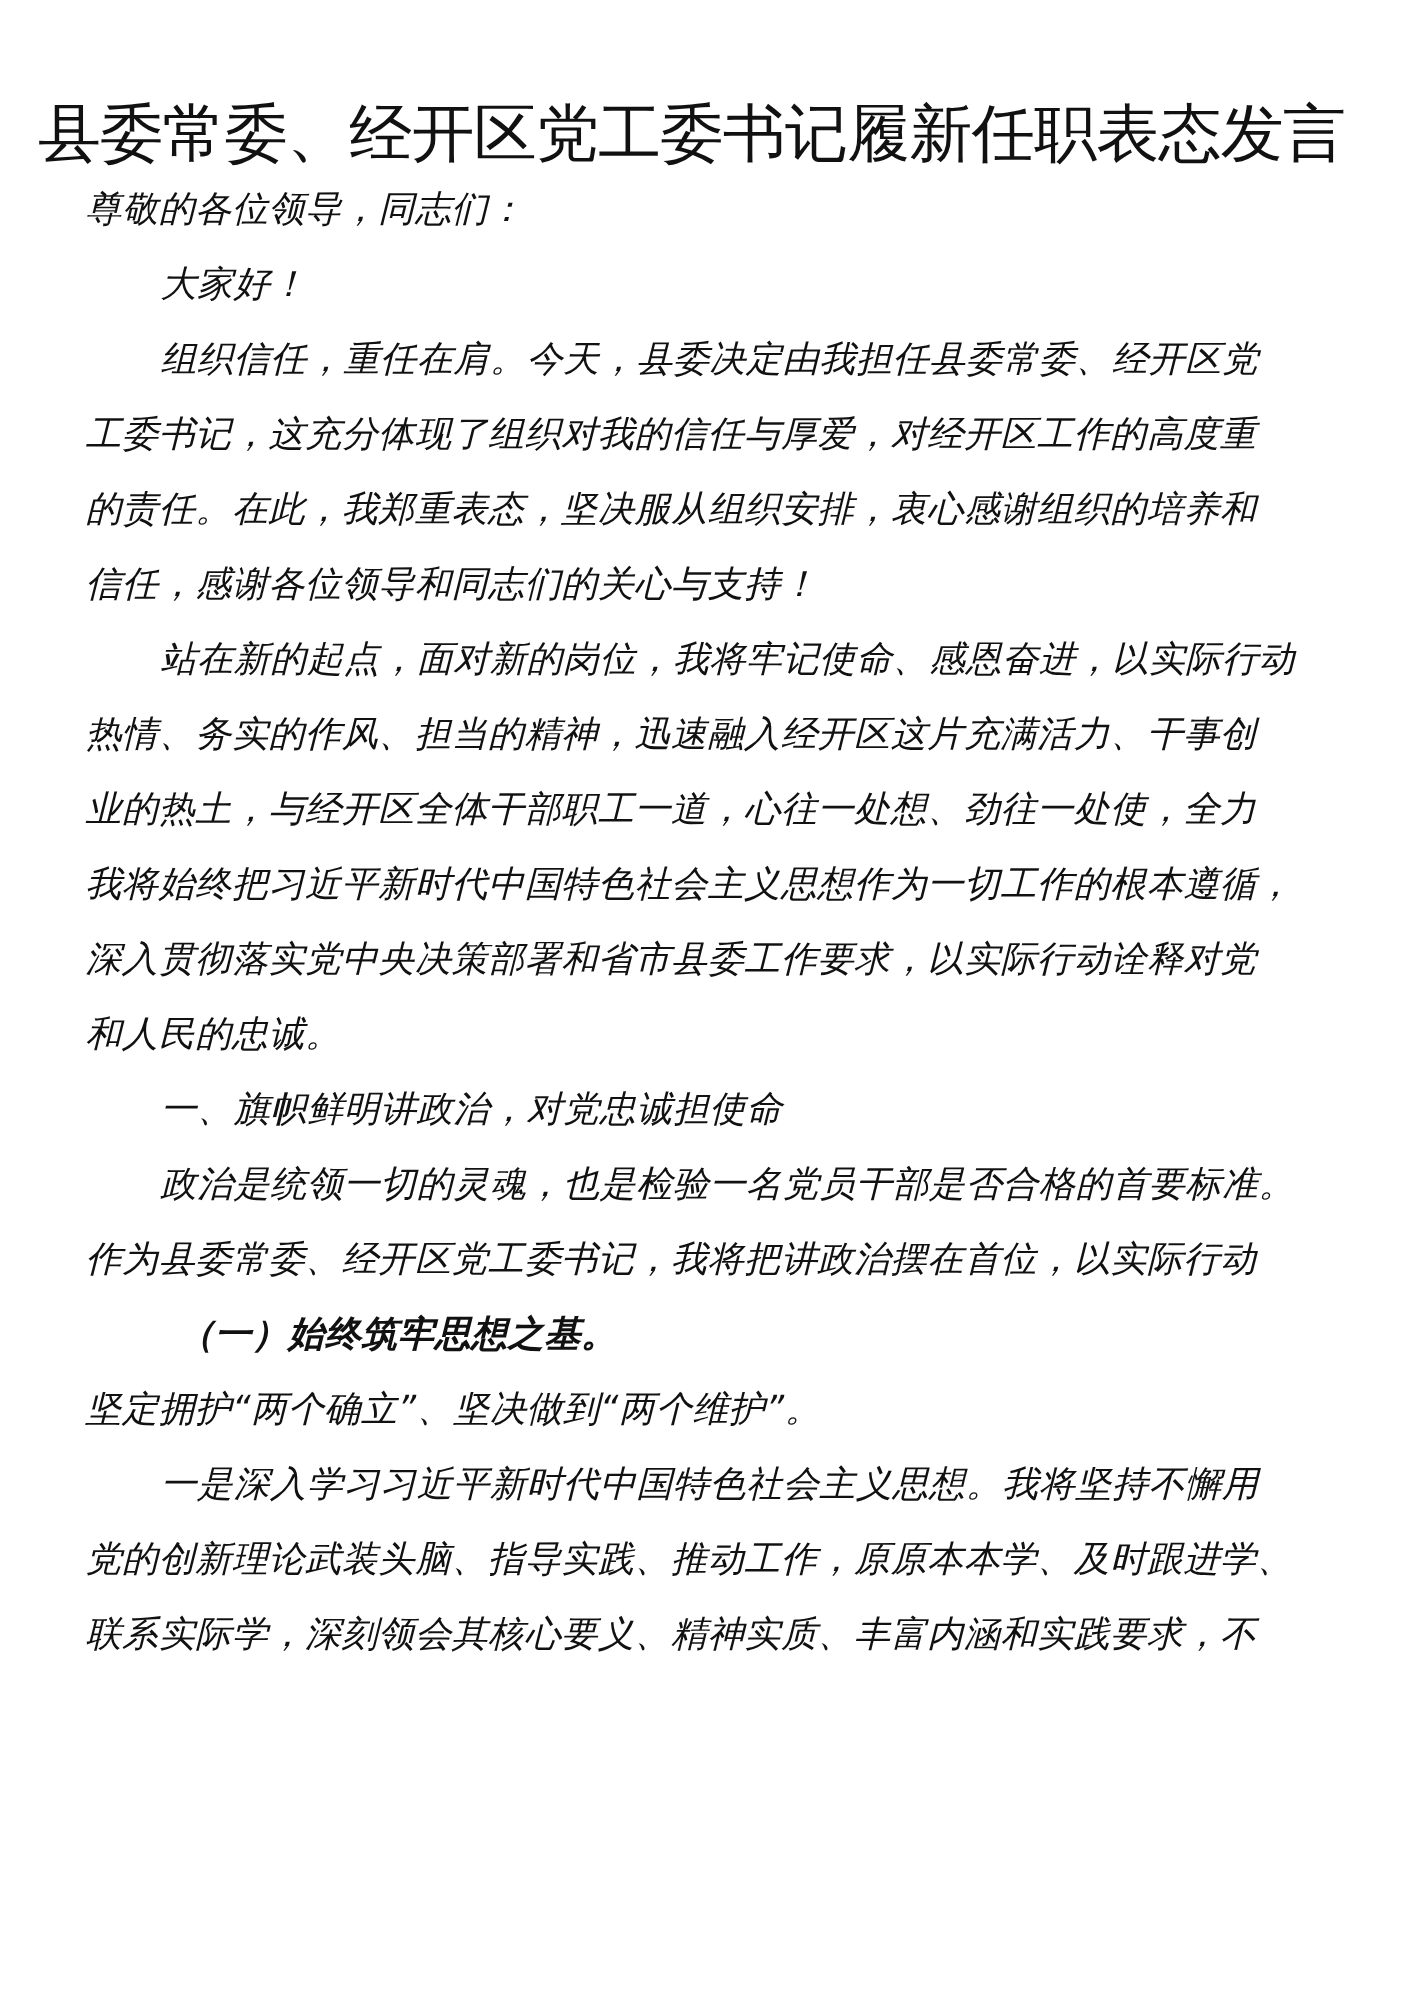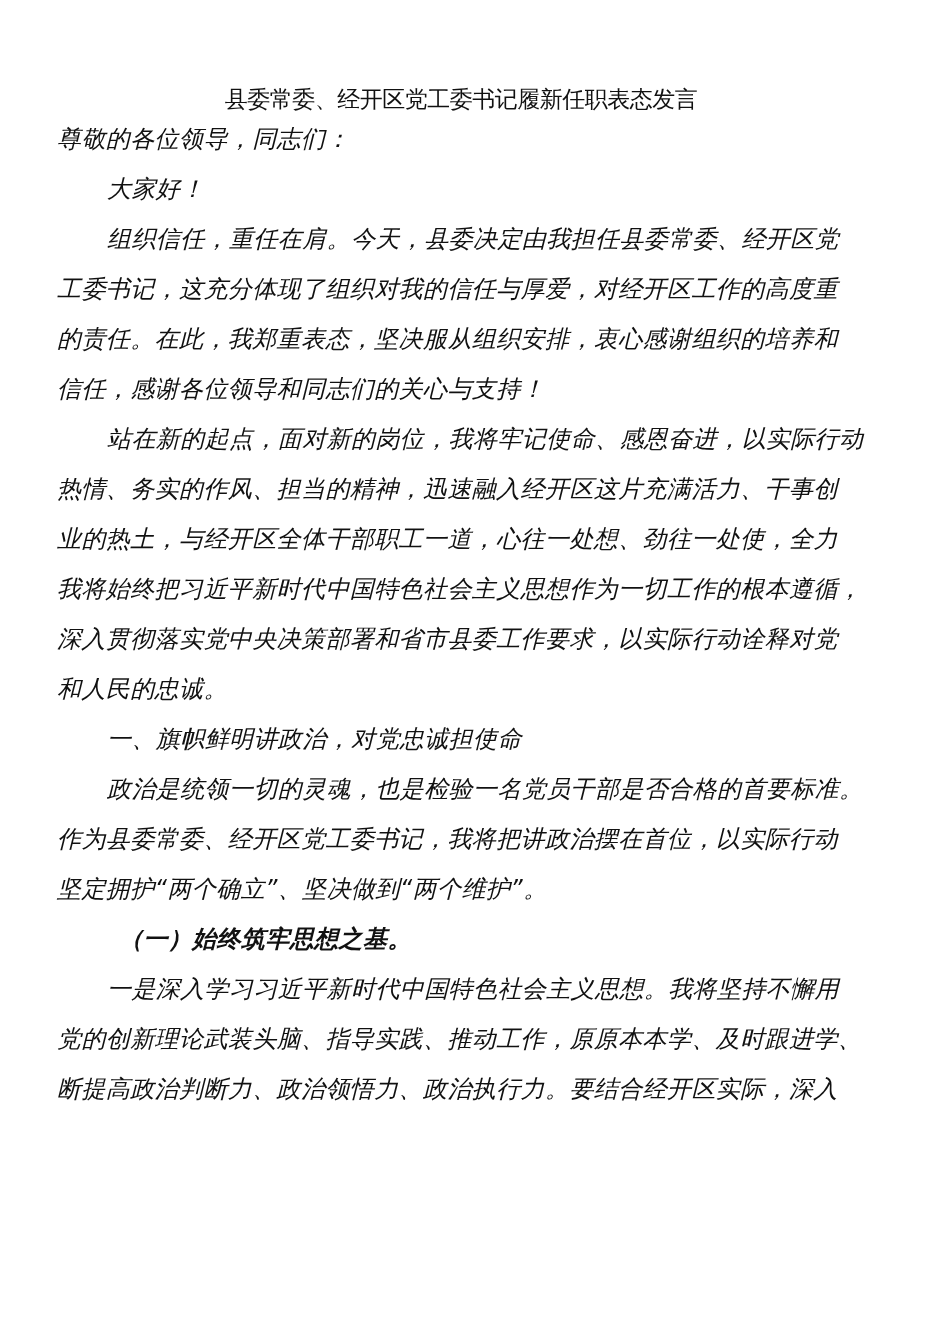--- a/index.html
+++ b/index.html
@@ -1,20 +1,20 @@
 <!DOCTYPE html>
 <html><head>
 <meta charset="utf-8">
 <style>
   html, body { margin:0; padding:0; background:#ffffff; }
   body { width:950px; height:1344px; overflow:hidden; position:relative;
          font-family:"DejaVu Sans", "Liberation Sans", sans-serif; color:#111111; }
   .page { position:absolute; left:0; top:0; width:950px; height:1344px; }
-  .title { position:absolute; left:0; top:76px; width:922px; text-align:center;
-           font-size:23px; line-height:46px; letter-spacing:-0.5px; color:#111; }
+  .title { position:absolute; left:0; top:66px; width:922px; text-align:center;
+           font-size:42px; line-height:46px; letter-spacing:-0.5px; color:#111; }
   .body { position:absolute; left:57px; top:114px; width:830px;font-style:italic; }
   .line { font-size:24px; line-height:50px; height:50px; white-space:nowrap; letter-spacing:0.4px; }
   .indent { padding-left:50px; }
   .bold { font-weight:bold; }
   .subhead { padding-left:62px; }
 </style>
 </head>
 <body>
 
 <div class="page">
@@ -28,19 +28,19 @@
     <div class="line">信任，感谢各位领导和同志们的关心与支持！</div>
     <div class="line indent">站在新的起点，面对新的岗位，我将牢记使命、感恩奋进，以实际行动</div>
     <div class="line">热情、务实的作风、担当的精神，迅速融入经开区这片充满活力、干事创</div>
     <div class="line">业的热土，与经开区全体干部职工一道，心往一处想、劲往一处使，全力</div>
     <div class="line">我将始终把习近平新时代中国特色社会主义思想作为一切工作的根本遵循，</div>
     <div class="line">深入贯彻落实党中央决策部署和省市县委工作要求，以实际行动诠释对党</div>
     <div class="line">和人民的忠诚。</div>
     <div class="line indent">一、旗帜鲜明讲政治，对党忠诚担使命</div>
     <div class="line indent">政治是统领一切的灵魂，也是检验一名党员干部是否合格的首要标准。</div>
     <div class="line">作为县委常委、经开区党工委书记，我将把讲政治摆在首位，以实际行动</div>
+    <div class="line subhead bold">（一）始终筑牢思想之基。</div>
     <div class="line">坚定拥护“两个确立”、坚决做到“两个维护”。</div>
-    <div class="line subhead bold">（一）始终筑牢思想之基。</div>
     <div class="line indent">一是深入学习习近平新时代中国特色社会主义思想。我将坚持不懈用</div>
     <div class="line">党的创新理论武装头脑、指导实践、推动工作，原原本本学、及时跟进学、</div>
-    <div class="line">断提高政治判断力、政治领悟力、政治执行力。要结合经开区实际，深入</div>
+    <div class="line">联系实际学，深刻领会其核心要义、精神实质、丰富内涵和实践要求，不</div>
   </div>
 </div>
 
 </body></html>

